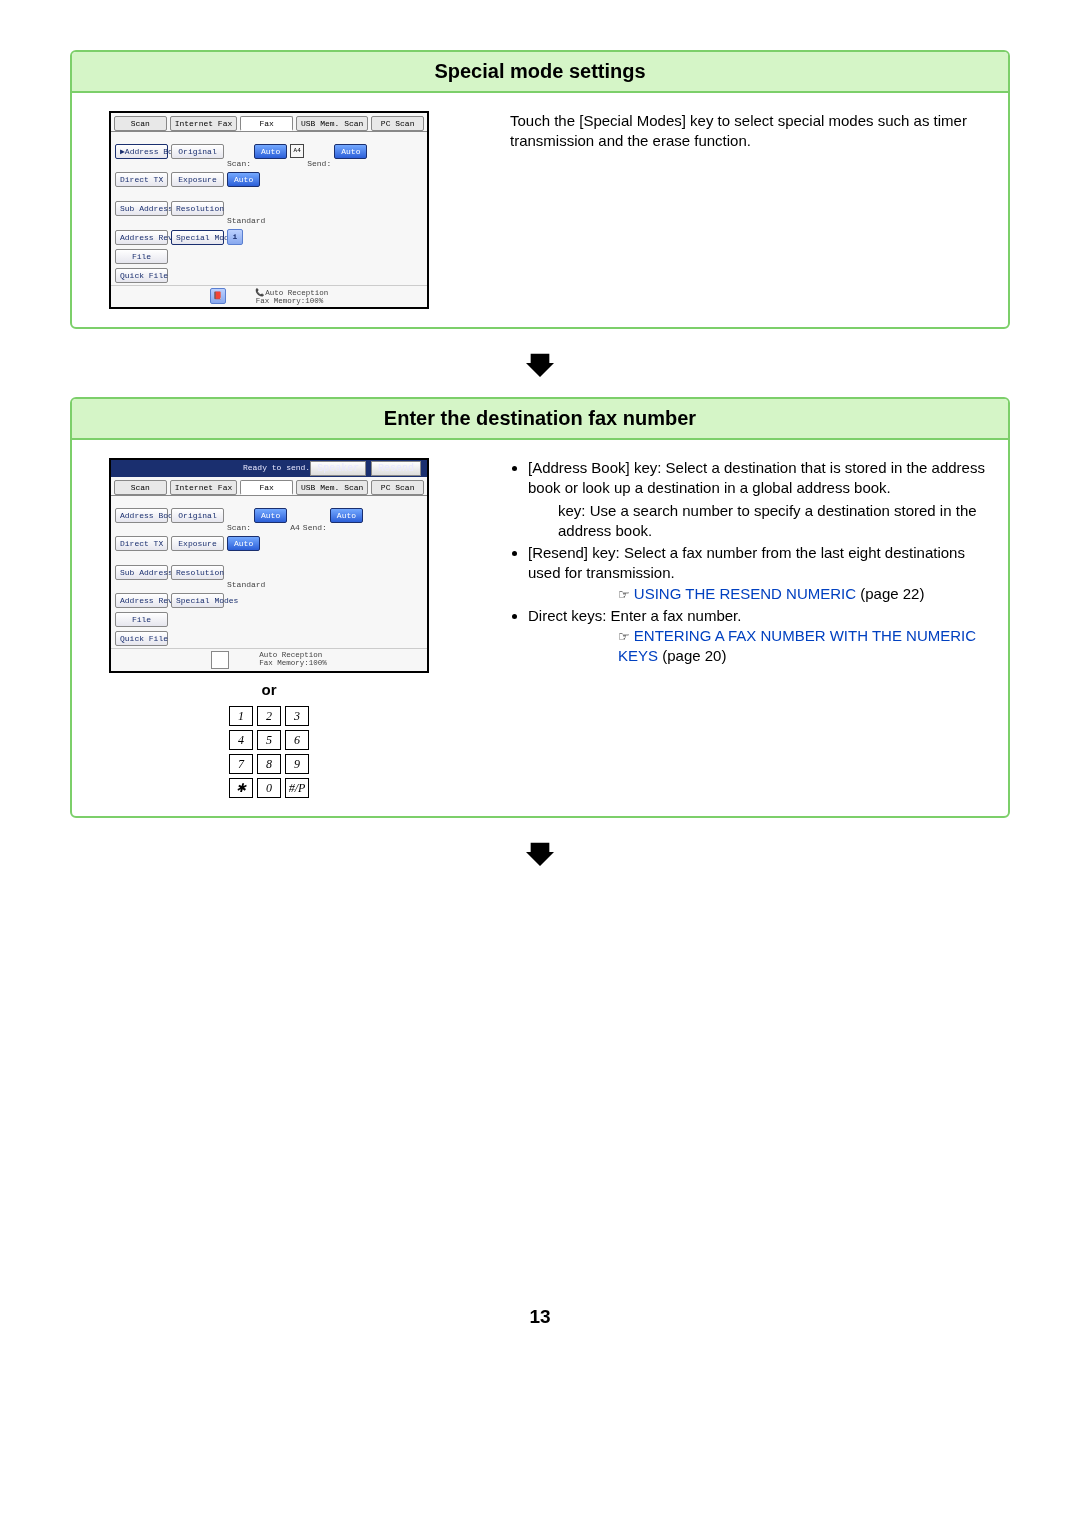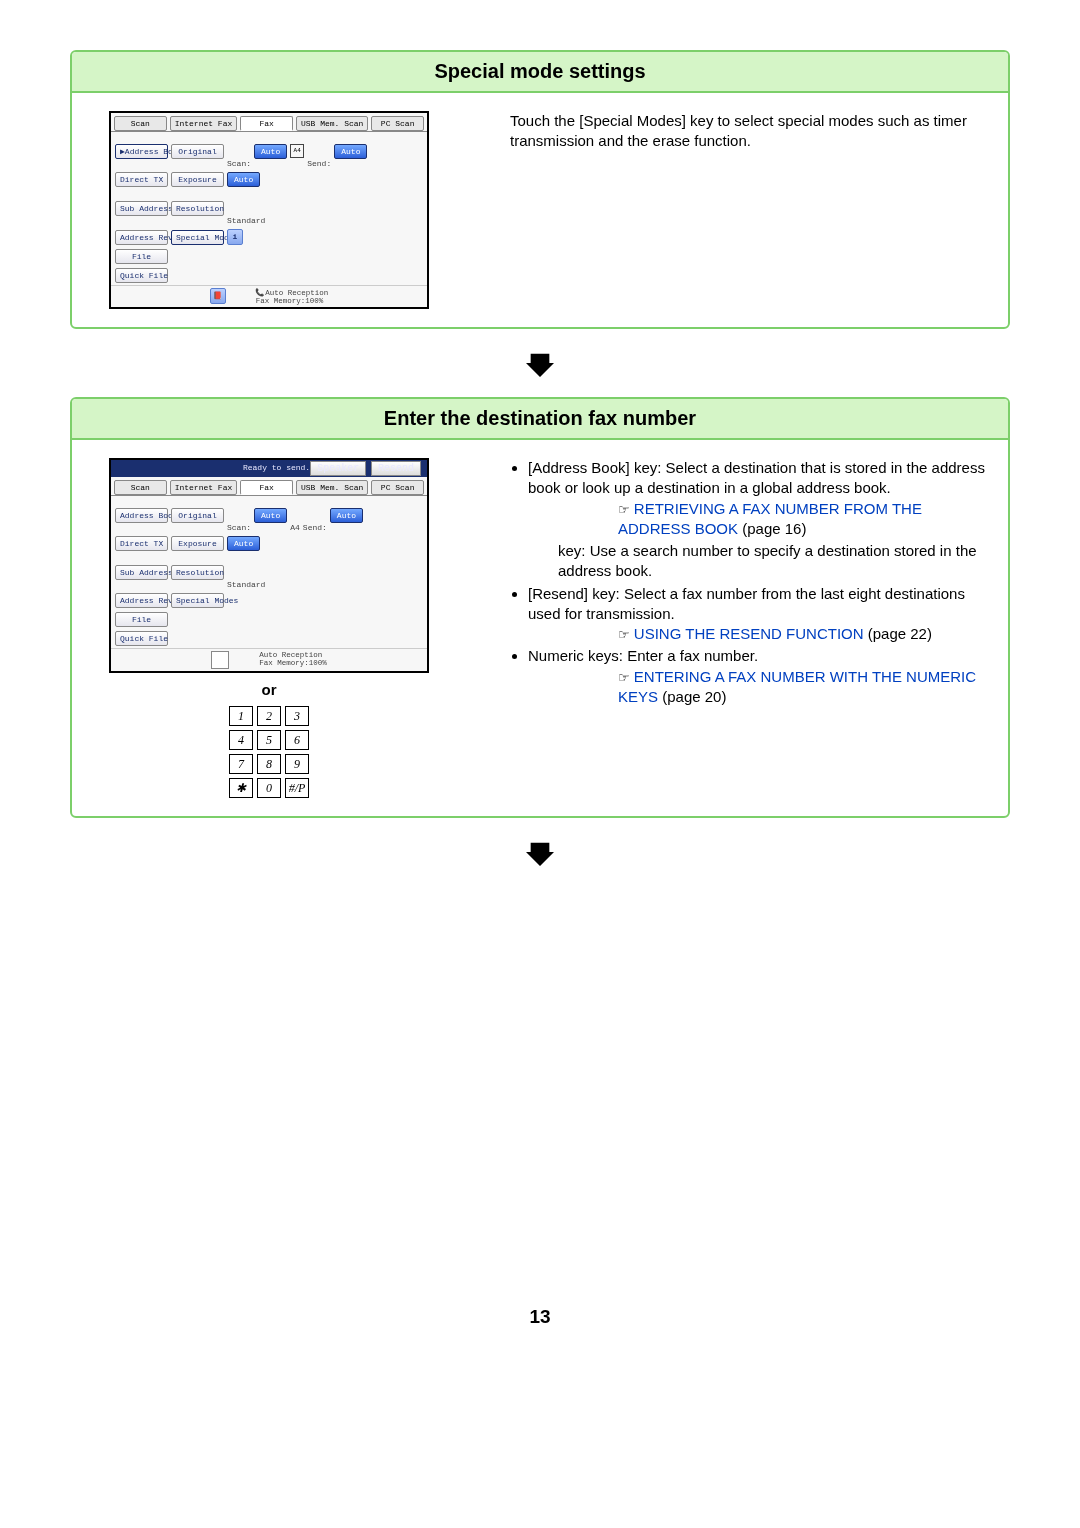--- a/index.html
+++ b/index.html
@@ -288,41 +288,36 @@
         <div class="key">✱</div>
         <div class="key">0</div>
         <div class="key">#/P</div>
       </div>
     </div>
     <div class="right-col">
       <ul class="bullets">
         <li>
           <span>[Address Book] key:</span>
           <span>Select a destination that is stored in the address book or look up a destination in a global address book.</span>
-          <div class="indent">
-            <span class="ref-icon">☞</span>
-            <span class="link">RETRIEVING A FAX NUMBER FROM THE ADDRESS BOOK</span>
-            <span>(page 16)</span>
-          </div>
         </li>
         <li style="list-style:none; margin-left:30px">
           <span>key:</span>
           <span>Use a search number to specify a destination stored in the address book.</span>
         </li>
         <li>
           <span>[Resend] key:</span>
           <span>Select a fax number from the last eight destinations used for transmission.</span>
           <div class="indent">
             <span class="ref-icon">☞</span>
-            <span class="link">USING THE RESEND FUNCTION</span>
+            <span class="link">USING THE RESEND NUMERIC</span>
             <span>(page 22)</span>
           </div>
         </li>
         <li>
-          <span>Numeric keys:</span>
+          <span>Direct keys:</span>
           <span>Enter a fax number.</span>
           <div class="indent">
             <span class="ref-icon">☞</span>
             <span class="link">ENTERING A FAX NUMBER WITH THE NUMERIC KEYS</span>
             <span>(page 20)</span>
           </div>
         </li>
       </ul>
     </div>
   </div>

